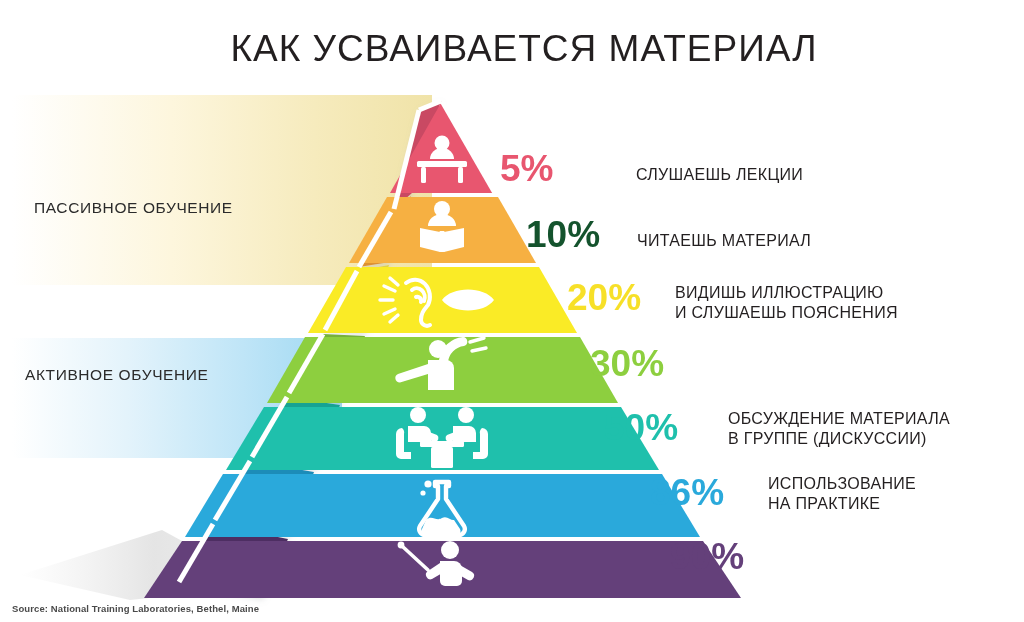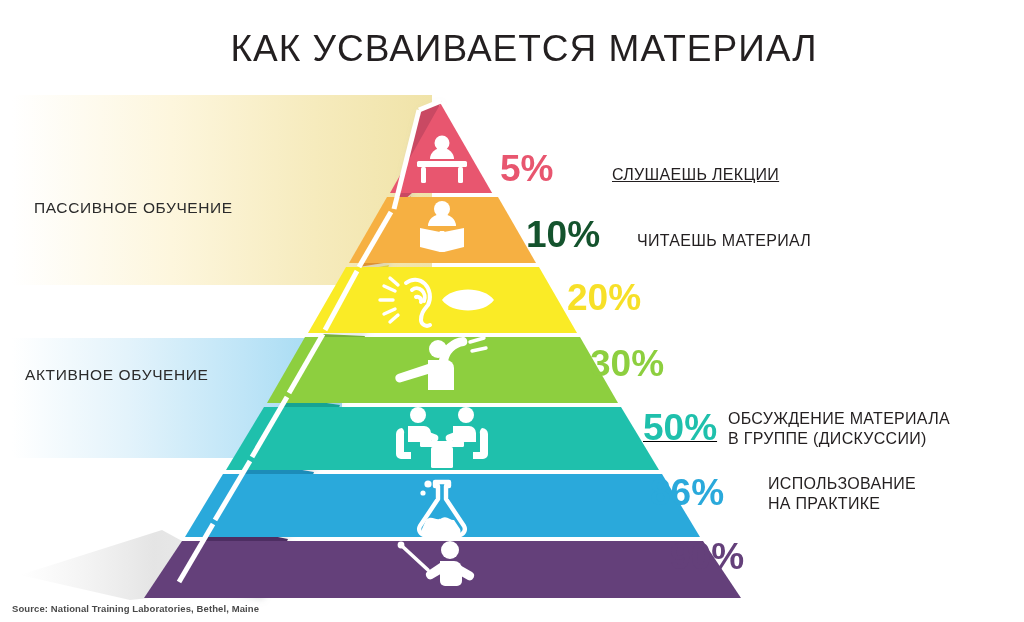--- a/index.html
+++ b/index.html
@@ -239,36 +239,38 @@
           <line x1="-14" y1="2" x2="-40" y2="-22"></line>
         </g>
         <circle cx="-41" cy="-23" r="3.4"></circle>
       </g>
     </g>
   </svg>
 
   <div class="pa" style="left:488px;top:150px;">
     <span class="pct pct-5">5%</span>
   </div>
-  <div class="pa desc d-5" style="left:600px;top:165px;text-decoration:underline;">СЛУШАЕШЬ ЛЕКЦИИ</div>
+  <div class="pa desc d-5" style="left:624px;top:165px;">СЛУШАЕШЬ ЛЕКЦИИ</div>
 
   <div class="pa" style="left:514px;top:216px;">
     <span class="pct pct-10">10%</span>
   </div>
   <div class="pa desc d-10" style="left:625px;top:231px;text-align:right;">ЧИТАЕШЬ МАТЕРИАЛ</div>
 
   <div class="pa" style="left:555px;top:279px;">
     <span class="pct pct-20">20%</span>
   </div>
+  <div class="pa desc d-20" style="left:663px;top:283px;">ВИДИШЬ  ИЛЛЮСТРАЦИЮ
+И СЛУШАЕШЬ ПОЯСНЕНИЯ</div>
 
   <div class="pa" style="left:578px;top:345px;">
     <span class="pct pct-30">30%</span>
   </div>
 
-  <div class="pa" style="left:631px;top:409px;text-decoration:underline;">
+  <div class="pa" style="left:592px;top:409px;">
     <span class="pct pct-50">50%</span>
   </div>
   <div class="pa desc d-50" style="left:716px;top:409px;">ОБСУЖДЕНИЕ МАТЕРИАЛА
 В ГРУППЕ  (ДИСКУССИИ)</div>
 
   <div class="pa" style="left:638px;top:474px;">
     <span class="pct pct-75">86%</span>
   </div>
   <div class="pa desc d-75" style="left:756px;top:474px;">ИСПОЛЬЗОВАНИЕ
 НА ПРАКТИКЕ</div>

